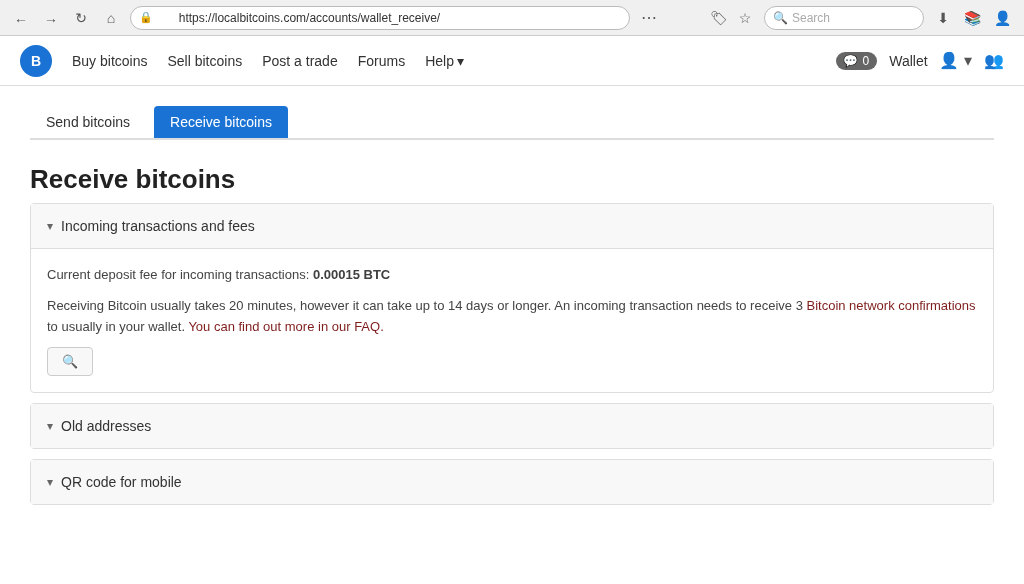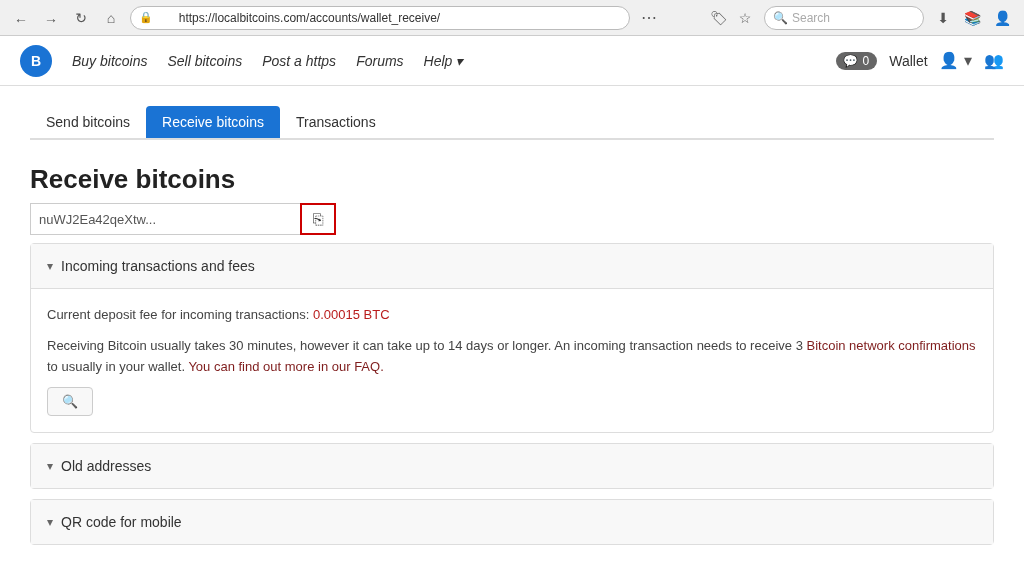--- a/index.html
+++ b/index.html
@@ -71,37 +71,37 @@
     .logo {
       display: flex; align-items: center; gap: 6px;
     }
     .logo-icon {
       width: 32px; height: 32px;
       border-radius: 50%;
       background: #1a73d4;
       display: flex; align-items: center; justify-content: center;
       color: white; font-weight: bold; font-size: 14px;
     }
-    .nav-links { display: flex; gap: 20px; align-items: center; font-style: italic; }
+    .nav-links { display: flex; gap: 20px; align-items: center; }
     .nav-links a { color: #333; text-decoration: none; font-size: 14px; cursor: pointer; }
     .help-link { display: flex; align-items: center; gap: 3px; justify-content: center; }
     .header-right { margin-left: auto; display: flex; align-items: center; gap: 12px; }
     .chat-badge {
       display: flex; align-items: center; gap: 4px;
       background: #666; color: white; border-radius: 12px;
       padding: 2px 8px; font-size: 12px;
     }
     .wallet-link { color: #333; text-decoration: none; font-size: 14px; font-weight: 500; cursor: pointer; }
     .user-icon-btn { background: none; border: none; cursor: pointer; font-size: 16px; color: #555; }
 
     
     .page-content { padding: 20px 30px; max-width: 1024px; }
 
     
-    .tabs { display: flex; gap: 0; border-bottom: 2px solid #ddd; margin-bottom: 24px; }
+    .tabs { display: flex; gap: 8px; border-bottom: 2px solid #ddd; margin-bottom: 24px; }
     .tab {
       padding: 8px 16px;
       cursor: pointer;
       border: none;
       background: none;
       font-size: 14px;
       color: #333;
       text-decoration: none;
       display: inline-block;
     }
@@ -153,21 +153,21 @@
       align-items: center;
       gap: 8px;
       font-size: 14px;
       font-weight: 500;
       color: #333;
       background: #f8f8f8;
     }
     .section-header .chevron { font-size: 12px; color: #666; }
     .section-body { padding: 16px; border-top: 1px solid #ddd; }
     .section-body p { font-size: 13px; color: #444; line-height: 1.6; margin-bottom: 10px; }
-    .section-body .fee { font-weight: normal; color: #b91c1c; }
+    .section-body .fee { font-weight: bold; color: #404040; }
     .section-body a { color: #7f1d1d; text-decoration: none; }
 
     .show-transactions-btn {
       display: flex; align-items: center; gap: 6px;
       border: 1px solid #ccc;
       background: #f8f8f8;
       padding: 6px 14px;
       cursor: pointer;
       border-radius: 4px;
       font-size: 13px;
@@ -203,21 +203,21 @@
 
 <div class="site-header">
   <div class="logo">
     <div class="logo-icon">
       <span>B</span>
     </div>
   </div>
   <nav class="nav-links">
     <a>Buy bitcoins</a>
     <a>Sell bitcoins</a>
-    <a>Post a https</a>
+    <a>Post a trade</a>
     <a>Forums</a>
     <a class="help-link">
       <span>Help</span>
       <span>▾</span>
     </a>
   </nav>
   <div class="header-right">
     <div class="chat-badge">
       <span>💬</span>
       <span>0</span>
@@ -226,44 +226,37 @@
     <button class="user-icon-btn">👤 ▾</button>
     <button class="user-icon-btn">👥</button>
   </div>
 </div>
 
 <div class="page-content">
 
   <div class="tabs">
     <a class="tab">Send bitcoins</a>
     <a class="tab active">Receive bitcoins</a>
-    <a class="tab">Transactions</a>
   </div>
 
   <h1 class="page-title">Receive bitcoins</h1>
 
-  <div class="address-container">
-    <input class="address-input" type="text" readonly="" value="nuWJ2Ea42qeXtw..." style="">
-    <button class="copy-btn">
-      <span>⎘</span>
-    </button>
-  </div>
 
   <div class="section">
     <div class="section-header">
       <span class="chevron">▾</span>
       <span>Incoming transactions and fees</span>
     </div>
     <div class="section-body">
       <p>
         <span>Current deposit fee for incoming transactions:</span>
         <span class="fee">0.00015 BTC</span>
       </p>
       <p>
-        <span>Receiving Bitcoin usually takes 30 minutes, however it can take up to 14 days or longer. An incoming transaction needs to receive 3 </span><a>Bitcoin network confirmations</a><span> to usually in your wallet. </span><a>You can find out more in our FAQ.</a>
+        <span>Receiving Bitcoin usually takes 20 minutes, however it can take up to 14 days or longer. An incoming transaction needs to receive 3 </span><a>Bitcoin network confirmations</a><span> to usually in your wallet. </span><a>You can find out more in our FAQ.</a>
       </p>
       <button class="show-transactions-btn">
         <span>🔍</span>
       </button>
     </div>
   </div>
 
   <div class="section">
     <div class="section-header">
       <span class="chevron">▾</span>

